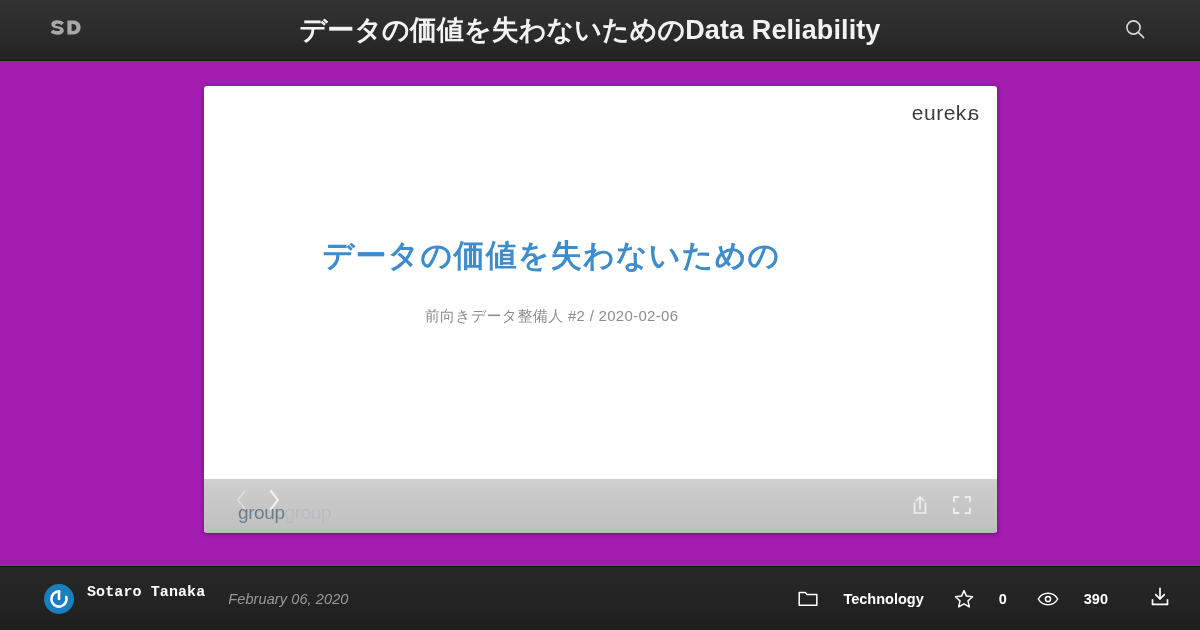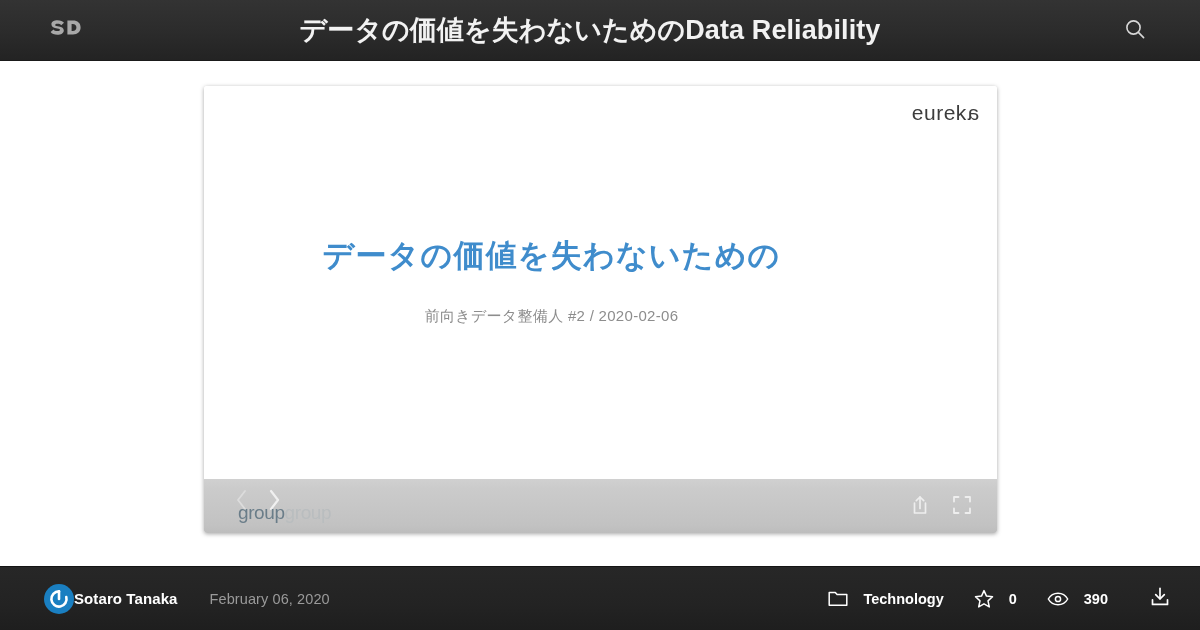--- a/index.html
+++ b/index.html
@@ -70,21 +70,21 @@
     cursor: pointer;
     background: none; border: none;
   }
 
   
   .stage {
     position: absolute;
     top: 61px; left: 0;
     width: 1200px;
     height: 505px;
-    background: #ffffff;
+    background: #a21caf;
   }
 
   .player {
     position: absolute;
     left: 204px;
     top: 25px;
     width: 793px;
     height: 447px;
     border-radius: 3px;
     overflow: hidden;
@@ -211,57 +211,60 @@
     height: 64px;
     background: linear-gradient(to bottom, #272727 0%, #232323 60%, #1e1e1e 100%);
     border-top: 1px solid #141414;
     display: flex;
     align-items: center;
     padding: 0 28px 0 44px;
   }
 
   .author-block {
     display: flex;
-    align-items: center;
+    align-items: flex-start;
+    gap: 13px;
+    font-family: Liberation Mono, monospace;
   }
 
   .avatar {
     width: 30px; height: 30px;
     border-radius: 50%;
     background: #1a7fc1;
     display: flex; align-items: center; justify-content: center;
     flex: none;
   }
 
   .author-name {
     color: #ffffff;
     font-size: 15px;
     font-weight: bold;
     letter-spacing: 0.1px;
   }
 
   .pub-date {
     color: #9a9a9a;
     font-size: 14.5px;
-    margin-left: 32px;
+    margin-left: 23px;
     letter-spacing: 0.1px;
+    font-style: italic;
   }
 
   .footer-spacer { flex: 1; }
 
   .footer-meta {
     display: flex;
     align-items: center;
     gap: 30px;
   }
 
   .meta-item {
     display: flex;
     align-items: center;
-    gap: 15px;
+    gap: 25px;
     color: #ffffff;
     font-size: 14.5px;
     font-weight: bold;
     cursor: pointer;
   }
   .meta-item .meta-ico {
     display: flex; align-items: center; justify-content: center;
     flex: none;
   }
   .dl-btn {

